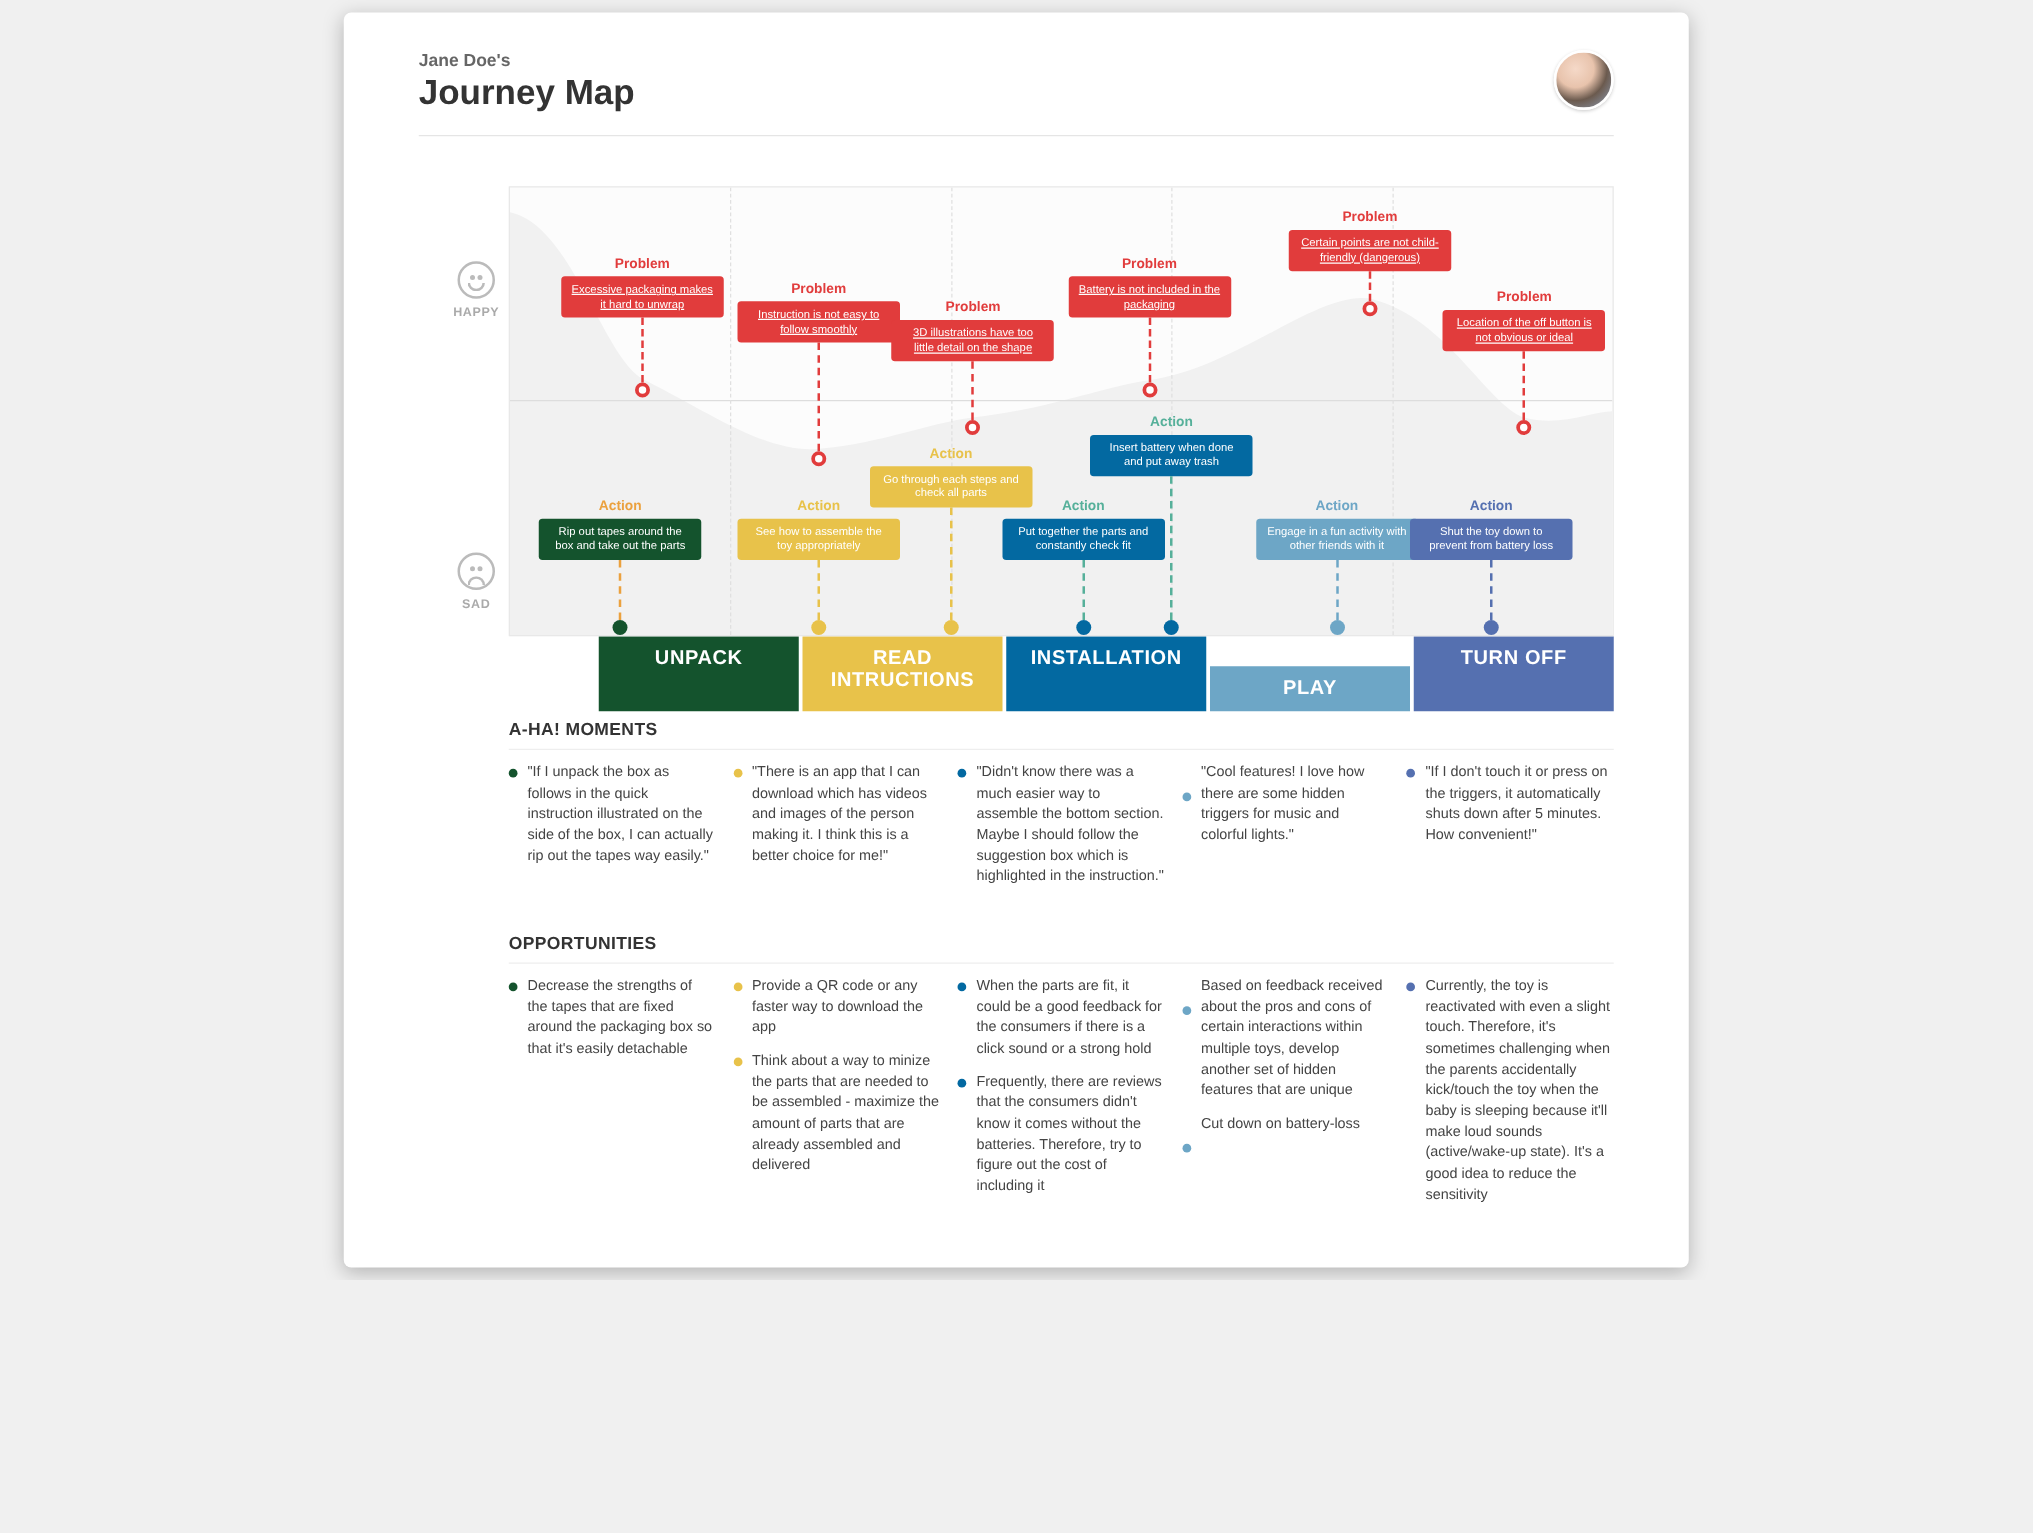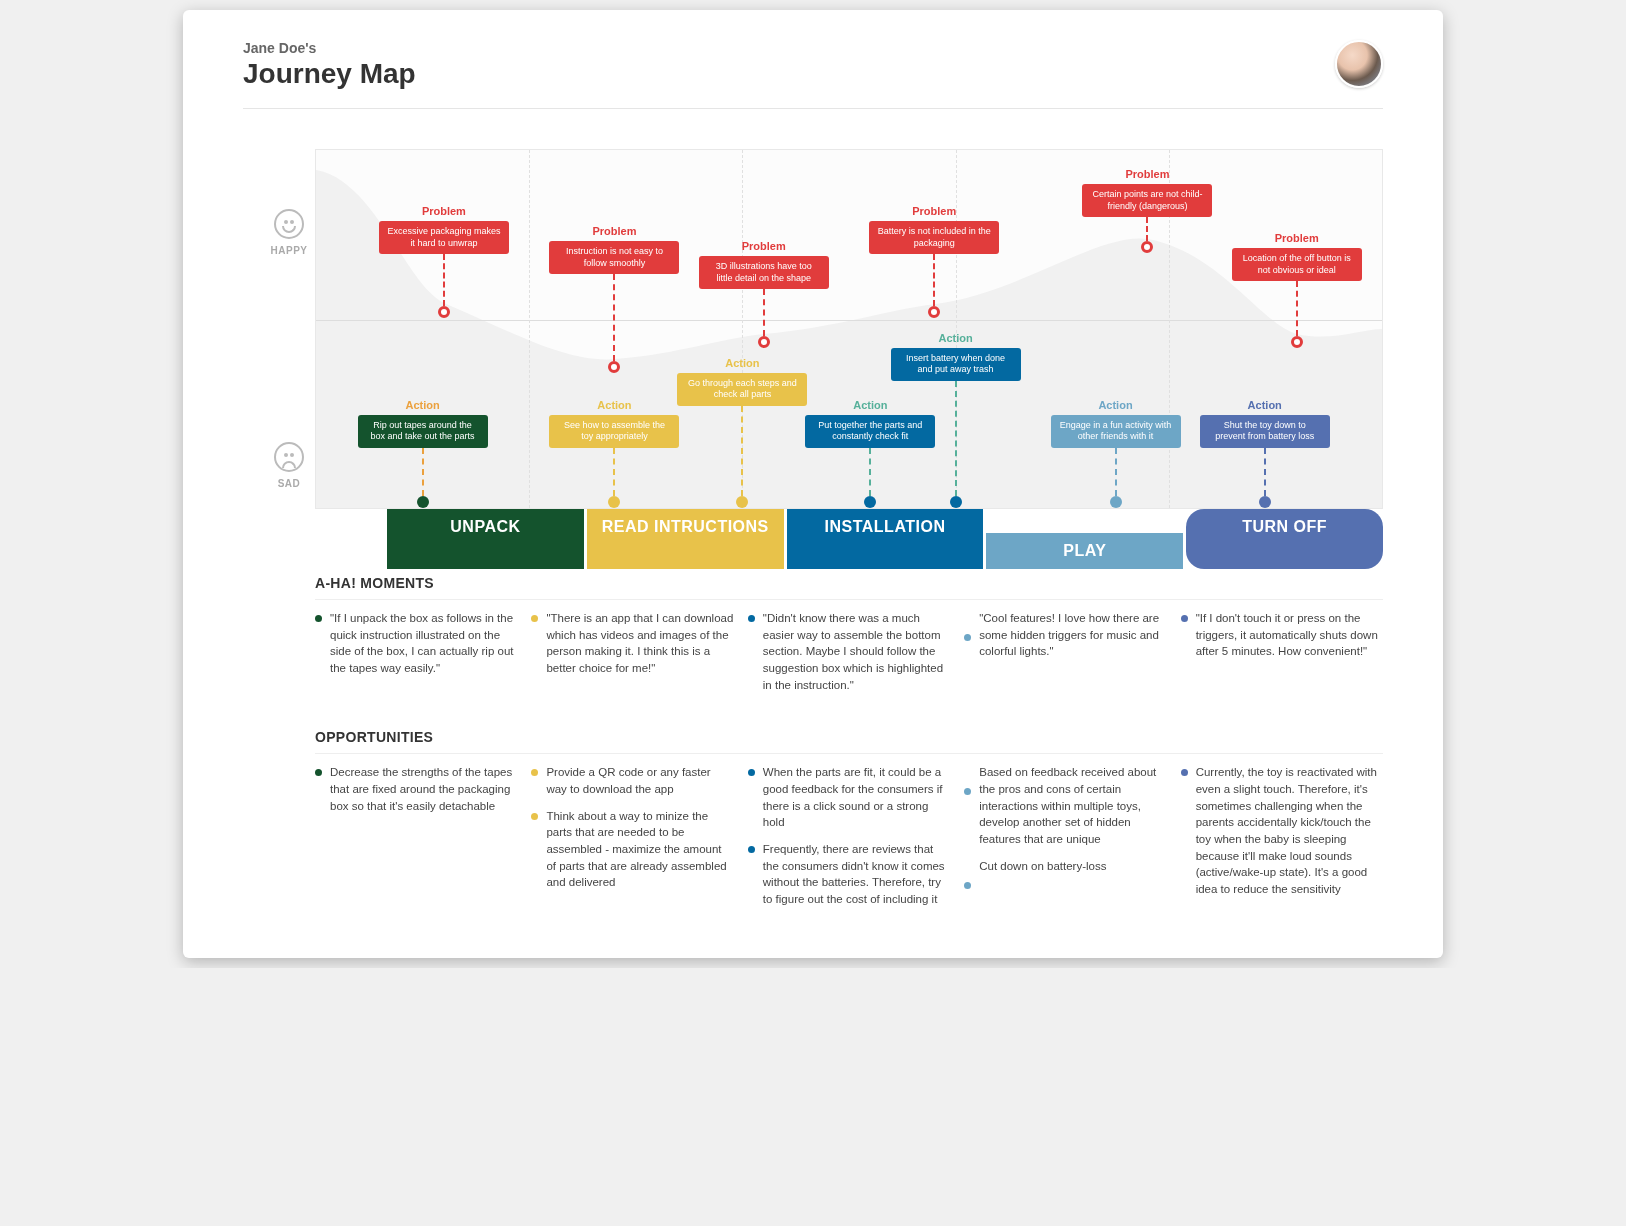--- a/index.html
+++ b/index.html
@@ -1,19 +1,19 @@
 <!DOCTYPE html>
 <html><head>
 <meta charset="utf-8">
 <style>
   * { box-sizing: border-box; margin: 0; padding: 0; }
   body { font-family: "Helvetica Neue", Arial, sans-serif; background: #f0f0f0; padding: 10px; }
   .page {
     background: #fff;
-    width: 1260px;
+    width: 1076px;
     margin: 0 auto;
     padding: 30px 60px 40px 60px;
     box-shadow: 0 4px 16px rgba(0,0,0,0.25);
     border-radius: 6px;
     position: relative;
   }
   .header { display: flex; justify-content: space-between; align-items: flex-start; padding-bottom: 18px; border-bottom: 1px solid #e5e5e5; }
   .owner { font-size: 14px; font-weight: 600; color: #666; }
   .title { font-size: 28px; font-weight: 800; color: #333; margin-top: 2px; }
   .avatar {
@@ -38,21 +38,21 @@
   .chart-canvas svg.curve { position: absolute; top: 0; left: 0; width: 100%; height: 100%; }
   .hline { position: absolute; left: 0; right: 0; top: 170px; height: 1px; background: #ddd; }
   .vgrid { position: absolute; top: 0; bottom: 0; width: 0; border-left: 1px dashed #e0e0e0; }
 
   .marker { position: absolute; transform: translate(-50%, 0); text-align: center; }
   .marker .lbl { font-size: 11px; font-weight: 700; margin-bottom: 4px; }
   .marker .box { font-size: 9px; line-height: 1.3; color: #fff; padding: 5px 8px; border-radius: 3px; width: 130px; margin: 0 auto; text-align: center; }
   .marker .stem { width: 0; margin: 0 auto; border-left-width: 2px; border-left-style: dashed; }
   .marker .dot { width: 12px; height: 12px; border-radius: 50%; background: #fff; border-width: 3px; border-style: solid; margin: 0 auto; }
   .problem .lbl { color: #e13c3c; }
-  .problem .box { background: #e13c3c; }
+  .problem .box { background: #e13c3c; text-decoration: underline; }
   .problem .stem { border-color: #e13c3c; }
   .problem .dot { border-color: #e13c3c; }
 
   .actions-row { position: absolute; bottom: 0; left: 0; right: 0; height: 150px; }
   .action { position: absolute; transform: translate(-50%, 0); text-align: center; bottom: 0; }
   .action .lbl { font-size: 11px; font-weight: 700; margin-bottom: 4px; }
   .action .box { font-size: 9px; line-height: 1.3; color: #fff; padding: 5px 8px; border-radius: 3px; width: 130px; margin: 0 auto; text-align: center; }
   .action .stem { width: 0; margin: 0 auto; border-left-width: 2px; border-left-style: dashed; }
   .action .adot { width: 12px; height: 12px; border-radius: 50%; margin: 0 auto; }
 
@@ -63,21 +63,21 @@
   .hr { border-top: 1px solid #eee; margin-left: 72px; margin-bottom: 10px; }
   .cols { margin-left: 72px; display: flex; gap: 14px; }
   .col { flex: 1; }
   .bullet { display: flex; font-size: 11.5px; color: #444; line-height: 1.45; margin-bottom: 10px; }
   .bdot { width: 7px; height: 7px; border-radius: 50%; flex: 0 0 7px; margin-top: 5px; margin-right: 8px; }
 
   .c-orange { background: #14532d; } .t-orange { color: #eba13e; }
   .c-yellow { background: #e8c24a; } .t-yellow { color: #e8c24a; }
   .c-teal   { background: #0369a1; } .t-teal   { color: #56b09a; }
   .c-blue   { background: #6da6c6; margin-top: 24px; } .t-blue   { color: #6da6c6; }
-  .c-navy   { background: #5570b0; border-radius: 18px; } .t-navy   { color: #5570b0; }
+  .c-navy   { background: #5570b0; } .t-navy   { color: #5570b0; }
 </style>
 </head>
 <body>
 
 <div class="page">
 
   <div class="header">
     <div>
       <div class="owner">Jane Doe's</div>
       <div class="title">Journey Map</div>

